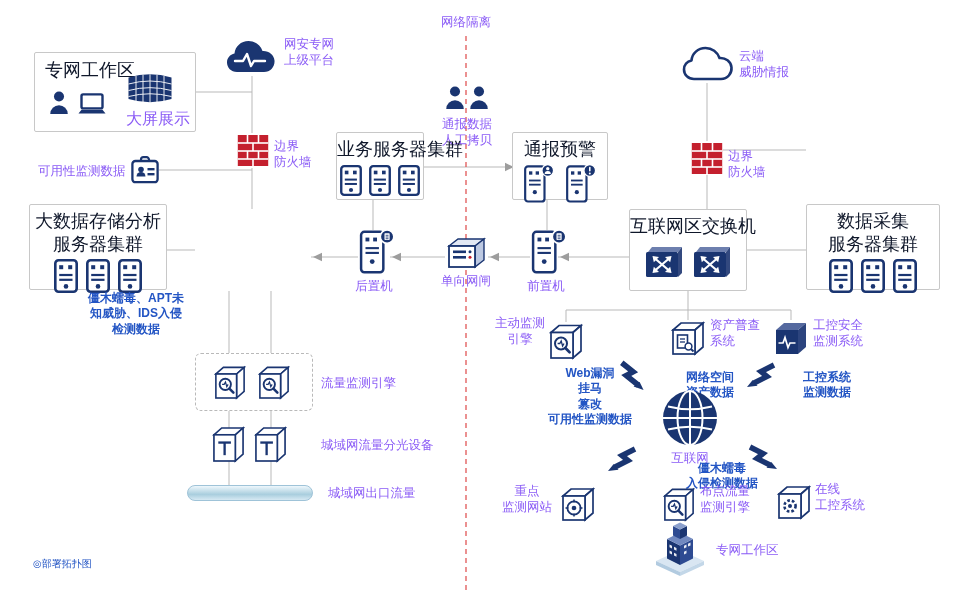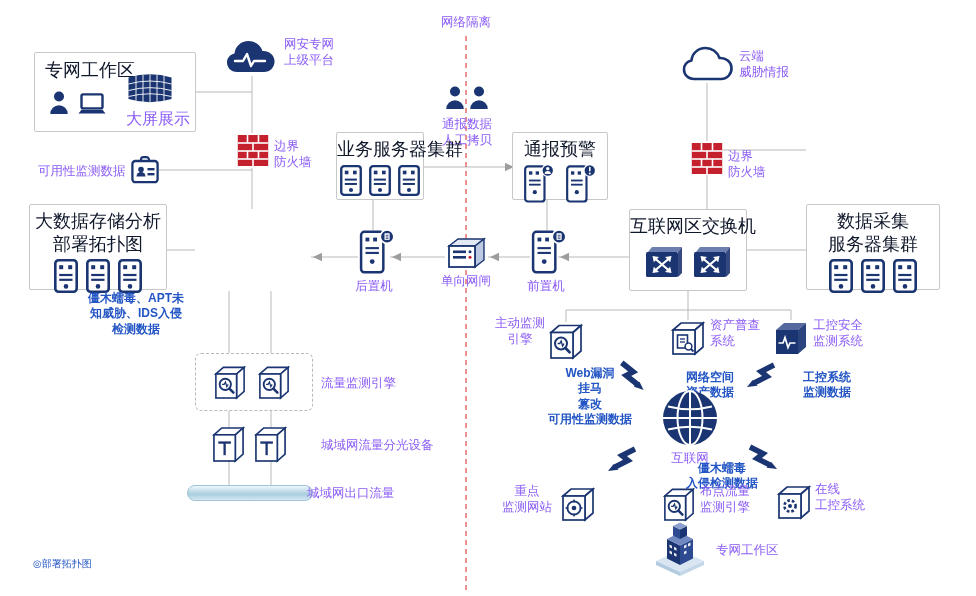--- a/index.html
+++ b/index.html
@@ -315,21 +315,21 @@
           <use href="#i-machine-person"></use>
         </svg>
       <svg class="ic" width="30" height="40">
           <use href="#i-machine-alert"></use>
         </svg>
     </div>
   </div>
 
   <div class="box" style="left:29px;top:204px;width:138px;height:86px">
     <div class="t">大数据存储分析
-部署拓扑图</div>
+服务器集群</div>
     <div class="icons">
       <svg class="ic" width="24" height="34">
           <use href="#i-server"></use>
         </svg>
       <svg class="ic" width="24" height="34">
           <use href="#i-server"></use>
         </svg>
       <svg class="ic" width="24" height="34">
           <use href="#i-server"></use>
         </svg>
@@ -368,21 +368,21 @@
 
   <svg class="ic abs" style="left:212px;top:424px" width="33" height="41">
       <use href="#i-cube-t"></use>
     </svg>
   <svg class="ic abs" style="left:254px;top:424px" width="33" height="41">
       <use href="#i-cube-t"></use>
     </svg>
   <div class="lbl" style="left:321px;top:437px">城域网流量分光设备</div>
 
   <div class="pipe" style="left:187px;top:485px;width:126px"></div>
-  <div class="lbl" style="left:307px;top:485px">城域网出口流量</div>
+  <div class="lbl" style="left:328px;top:485px">城域网出口流量</div>
 
   <svg class="ic abs" style="left:681px;top:41px" width="54" height="42">
       <use href="#i-cloud-outline"></use>
     </svg>
   <div class="lbl" style="left:739px;top:48px">云端
 威胁情报</div>
 
 
   <svg class="ic abs" style="left:691px;top:141px" width="32" height="34">
       <use href="#i-firewall"></use>

